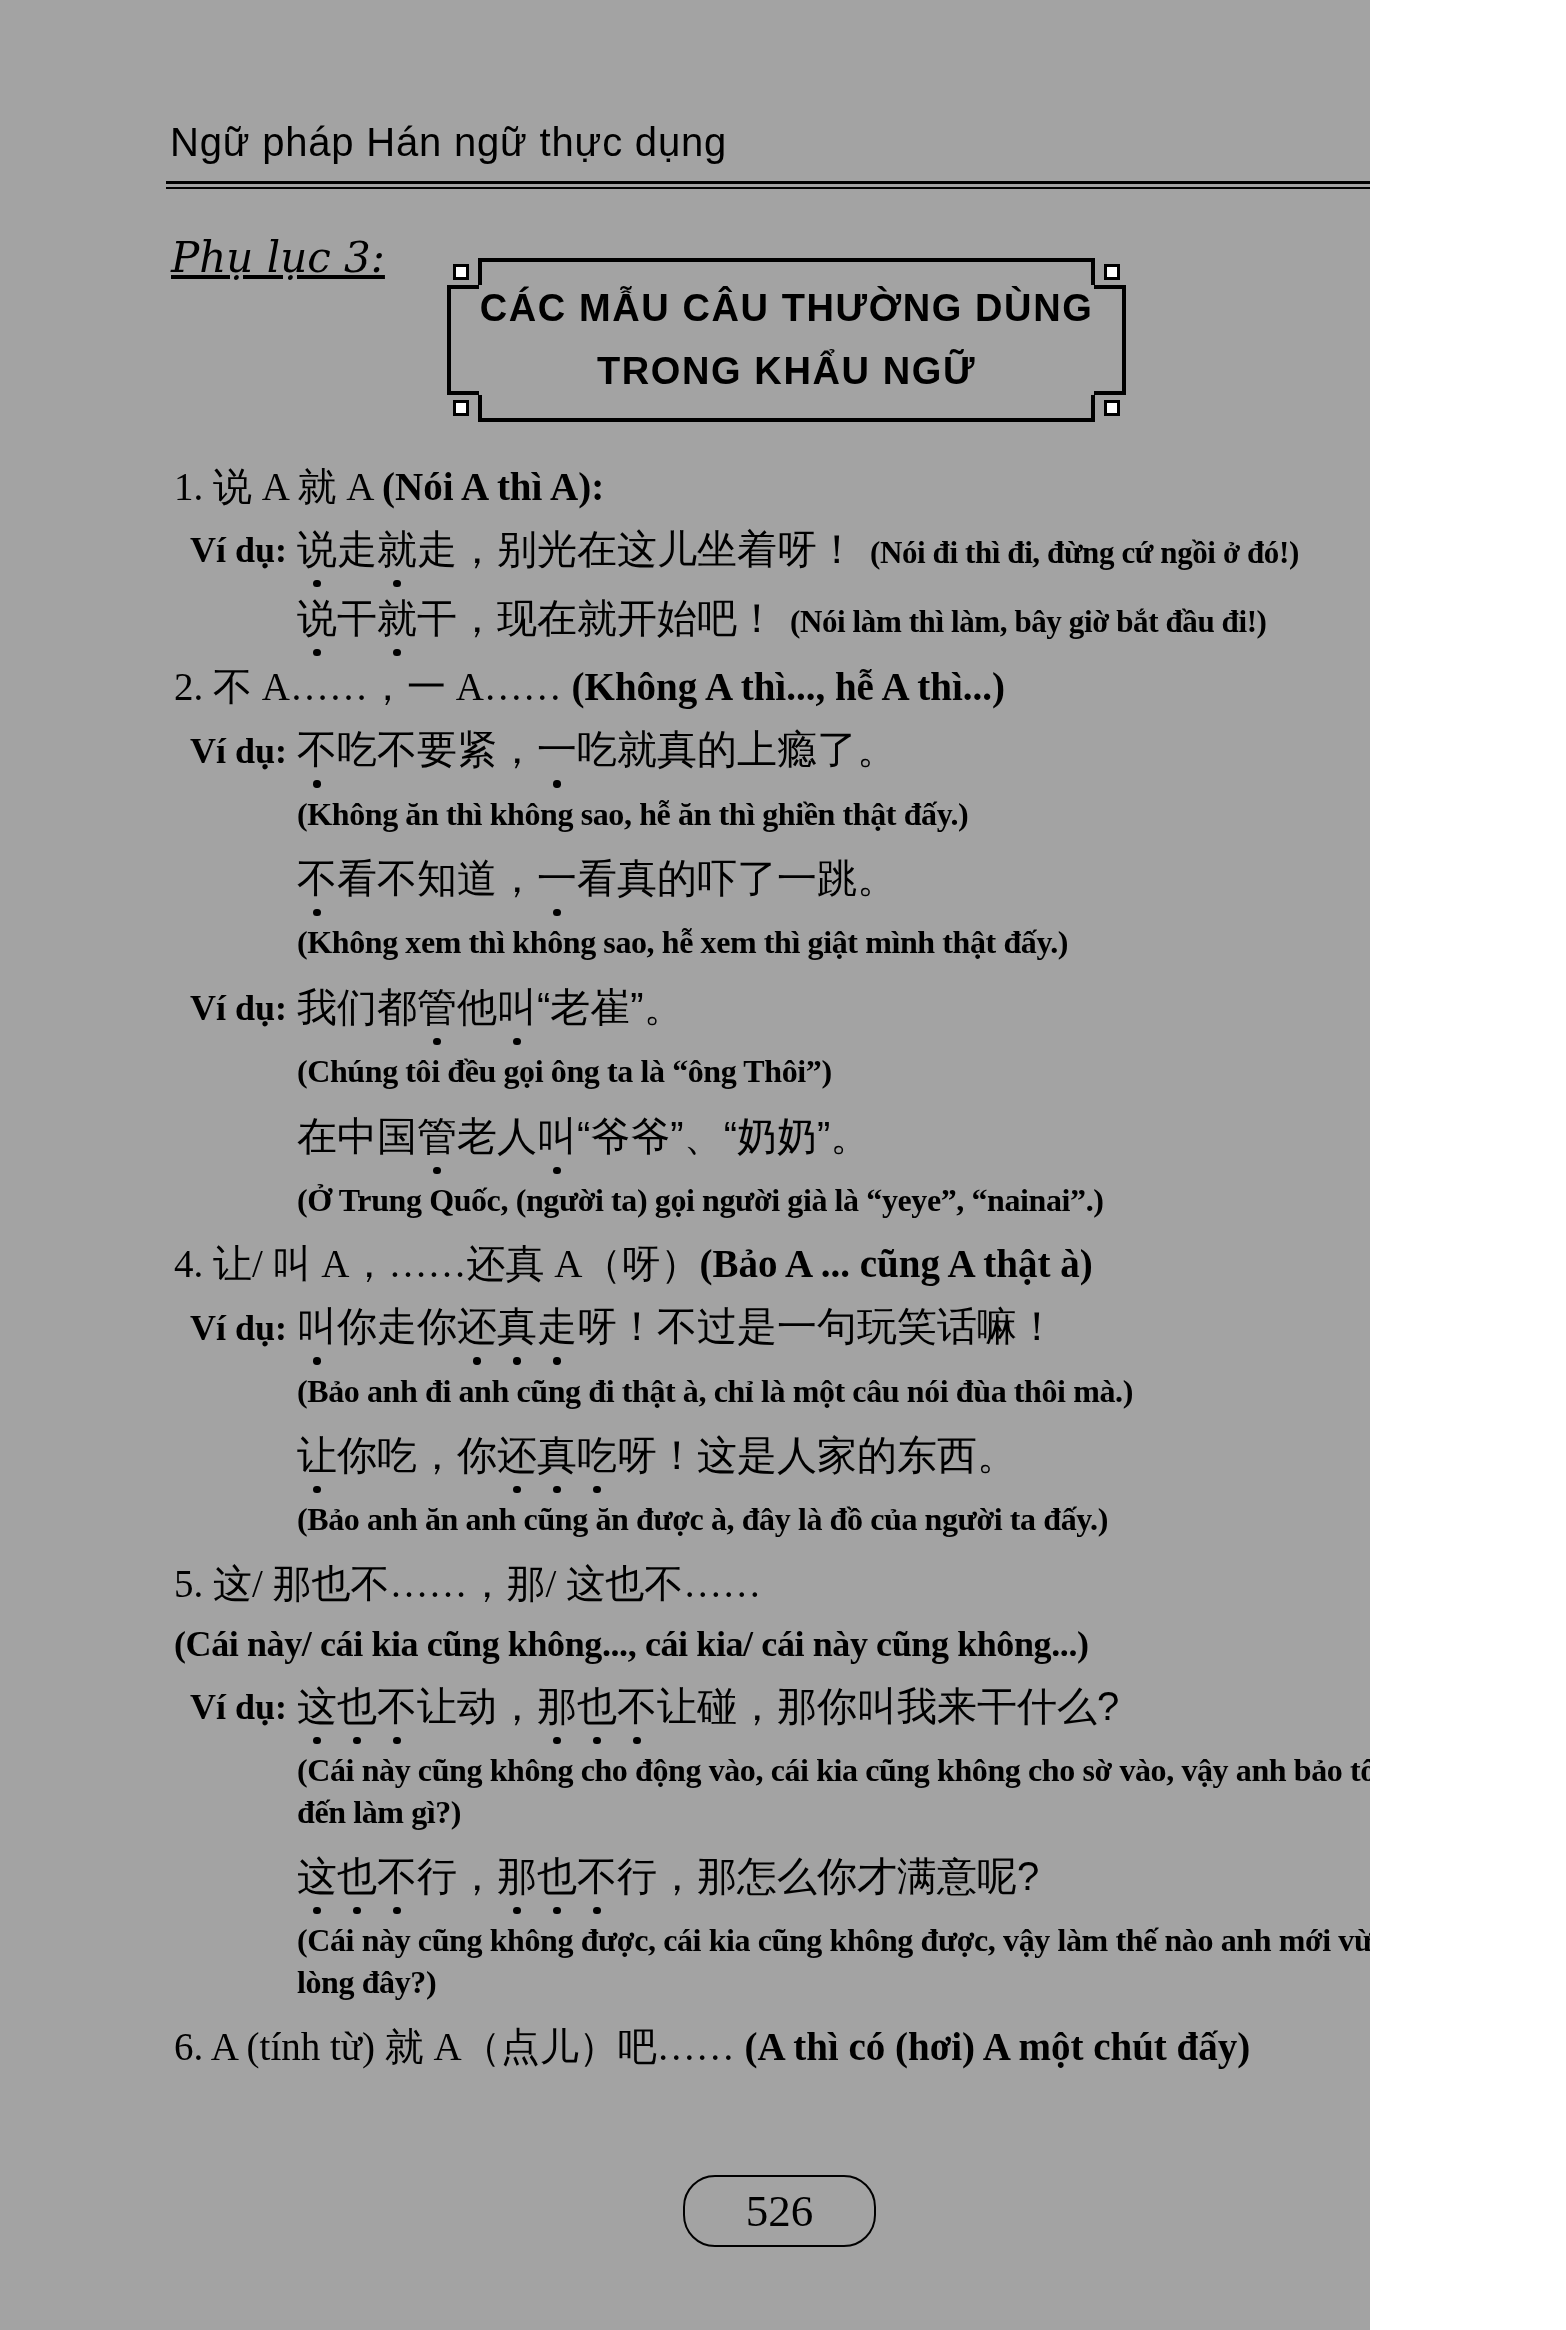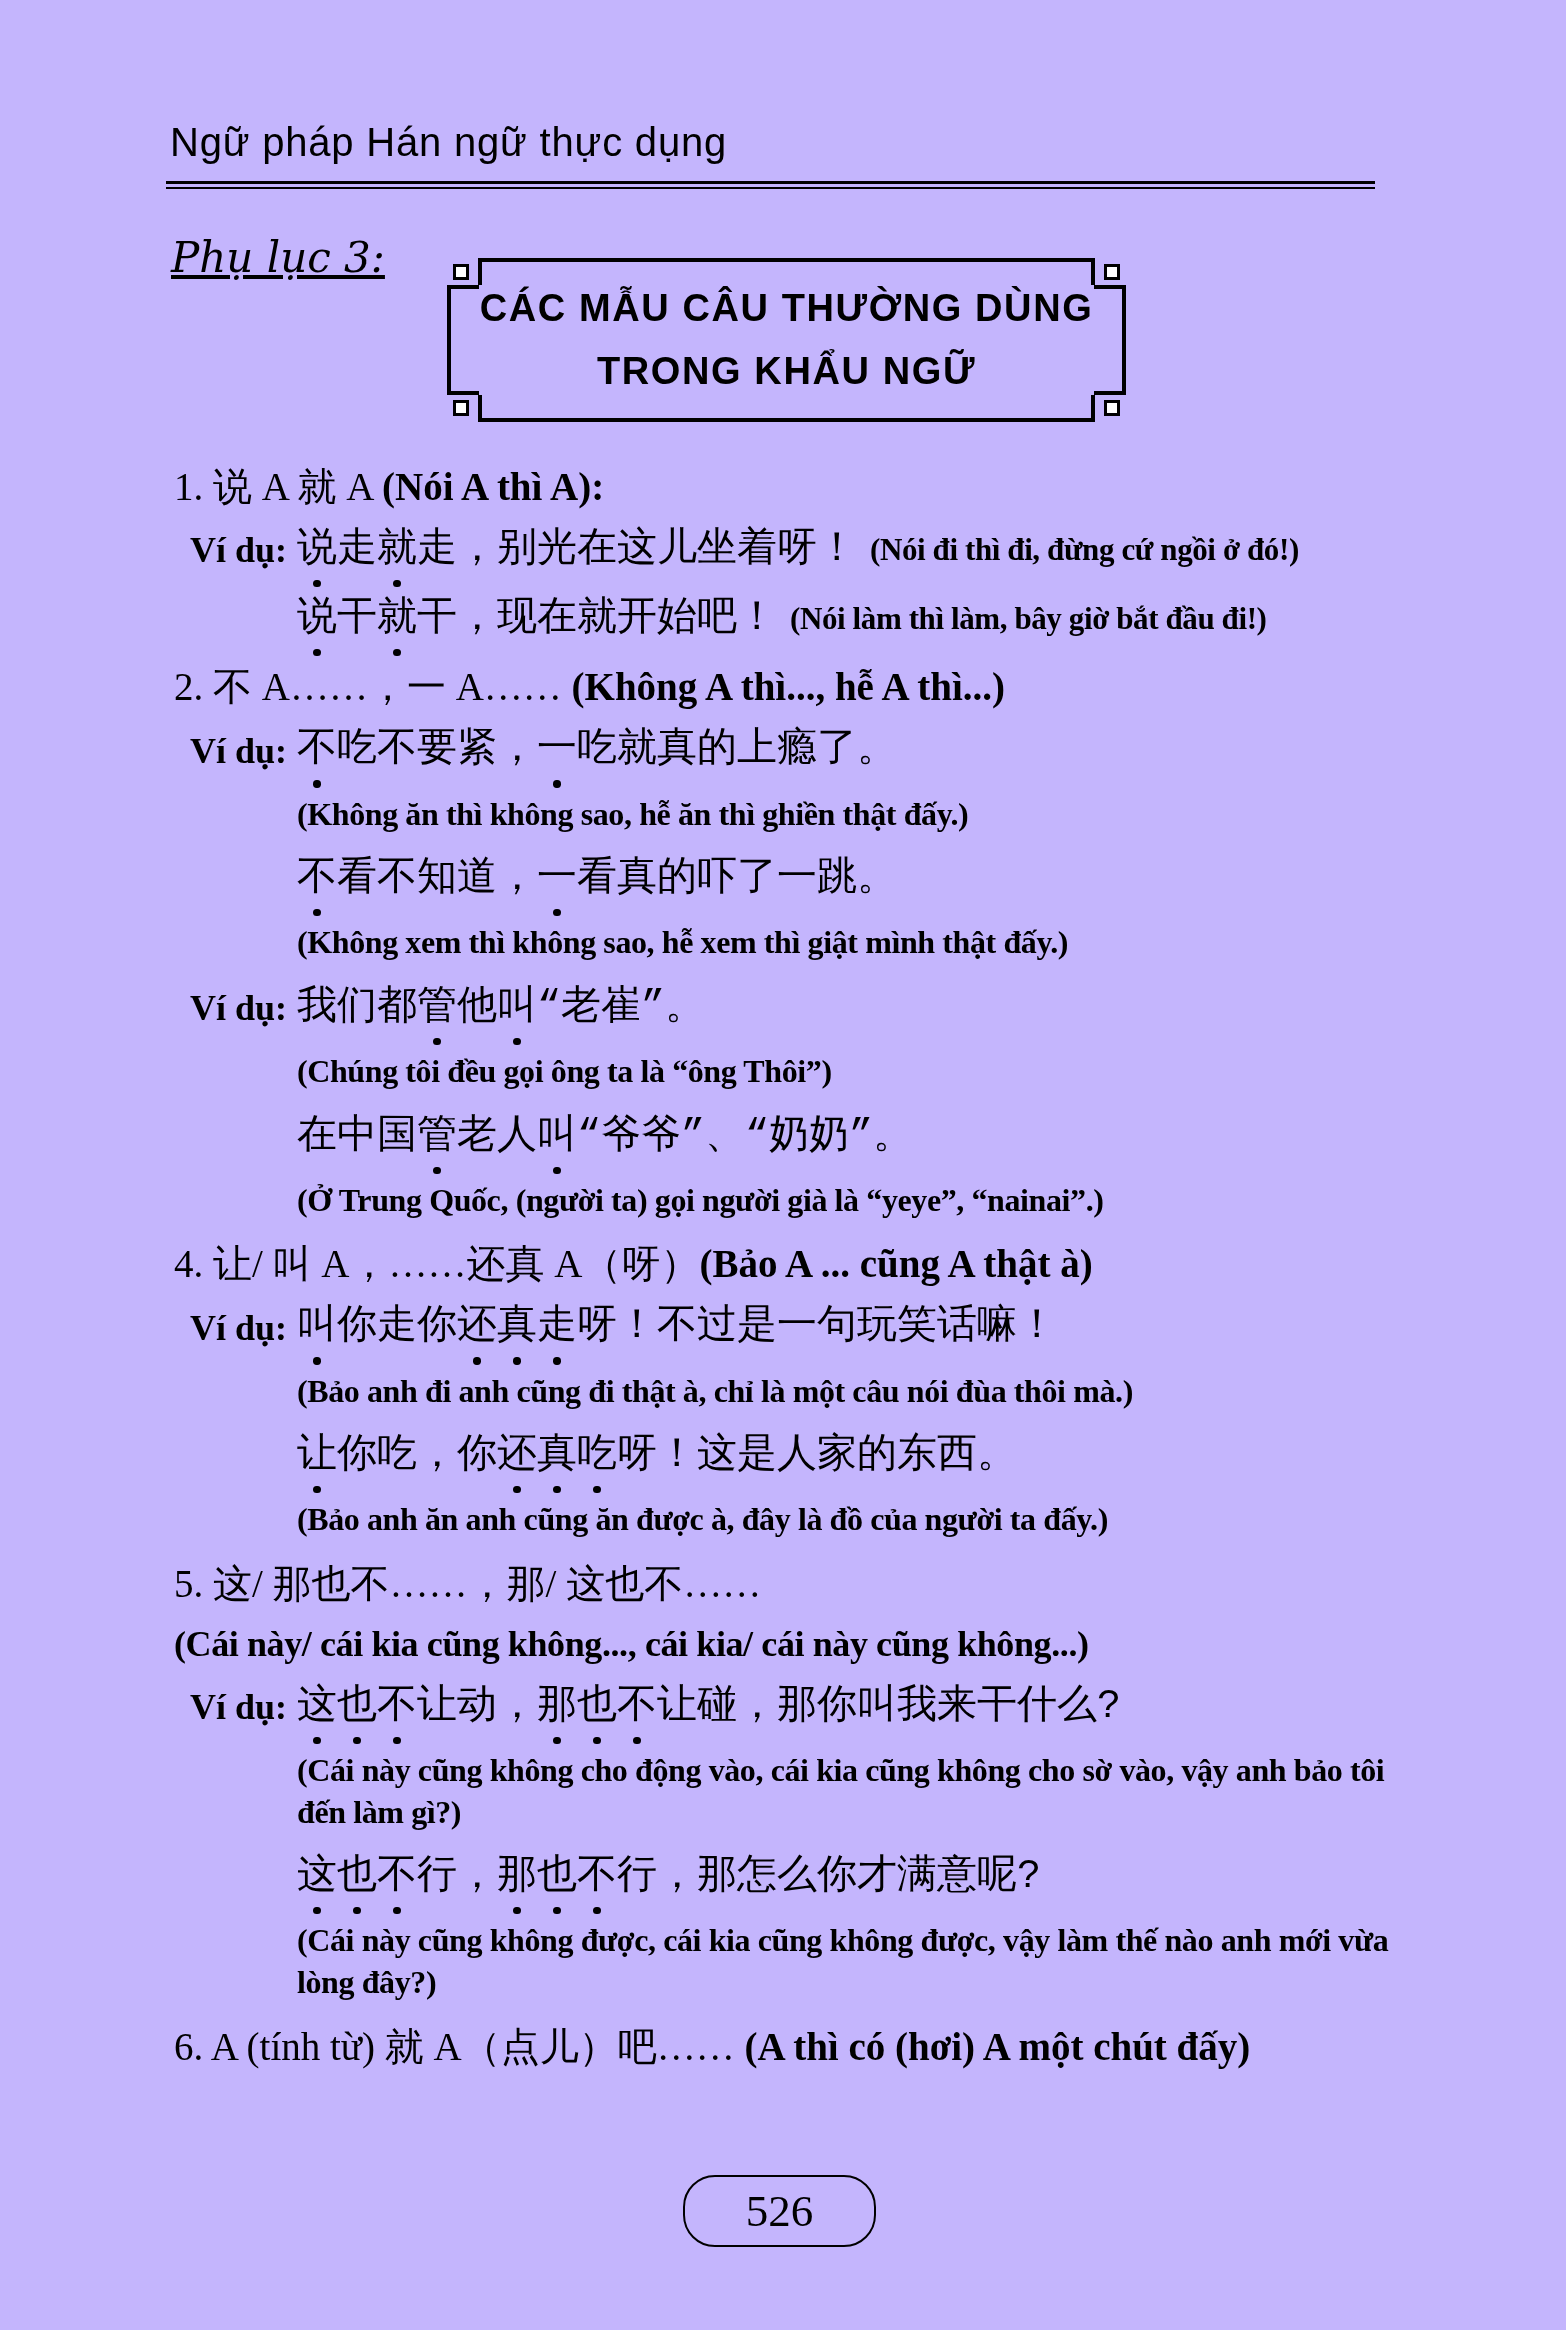--- a/index.html
+++ b/index.html
@@ -1,16 +1,16 @@
 <!DOCTYPE html>
 <html style="font-size:13px"><head>
 <meta charset="utf-8">
 <style>
   html,body{margin:0;padding:0;background:#fff;}
-  .page{position:relative;width:1566px;height:2330px;background:#c4b5fd;color:#000;
+  .page{position:relative;width:1370px;height:2330px;background:#a3a3a3;color:#000;
         font-family:"Liberation Serif",serif;overflow:hidden;}
 
   
   .hdr{position:absolute;left:170px;top:120px;font-family:"Liberation Sans",sans-serif;
        font-size:40px;letter-spacing:0.8px;white-space:nowrap;}
   .rule{position:absolute;left:166px;top:181px;width:1209px;}
   .rule .r1{height:3.2px;background:#000;}
   .rule .r2{height:1.6px;background:#000;margin-top:3.2px;}
 
   
@@ -37,21 +37,21 @@
             letter-spacing:1.6px;text-align:center;}
 
   
   .content{position:absolute;left:174px;top:462px;width:1245px;}
   .sec{margin-bottom:16px;}
   .s-head{font-size:39px;line-height:1.3;margin-bottom:11.3px;}
   .s-head .b{font-weight:bold;}
   .s-head2{font-size:36px;font-weight:bold;line-height:1.3;margin-bottom:13px;letter-spacing:-0.4px;}
   .row{position:relative;padding-left:123px;margin-bottom:18px;line-height:1.28;}
   .lbl{position:absolute;left:0;top:3.2px;font-weight:bold;font-size:36px;margin-left:16px;}
-  .cn{font-size:40px;font-family:Liberation Mono, monospace;}
+  .cn{font-size:40px;font-family:Liberation Sans, sans-serif;}
   .cc{position:relative;display:inline-block;}
   .cc.d::after{content:"";position:absolute;left:50%;bottom:-12px;width:7.3px;height:7.3px;
                margin-left:-3.6px;background:#000;border-radius:50%;}
   .vi-inl{font-size:31px;font-weight:bold;margin-left:13px;letter-spacing:-0.4px;}
   .trans{margin-left:123px;max-width:1148px;font-size:32px;font-weight:bold;
          line-height:1.3;margin-bottom:18px;letter-spacing:-0.4px;}
 
   
   .pagenum{position:absolute;left:683px;top:2175px;width:189px;height:68px;
            border:2.4px solid #000;border-radius:32px;display:flex;align-items:center;

